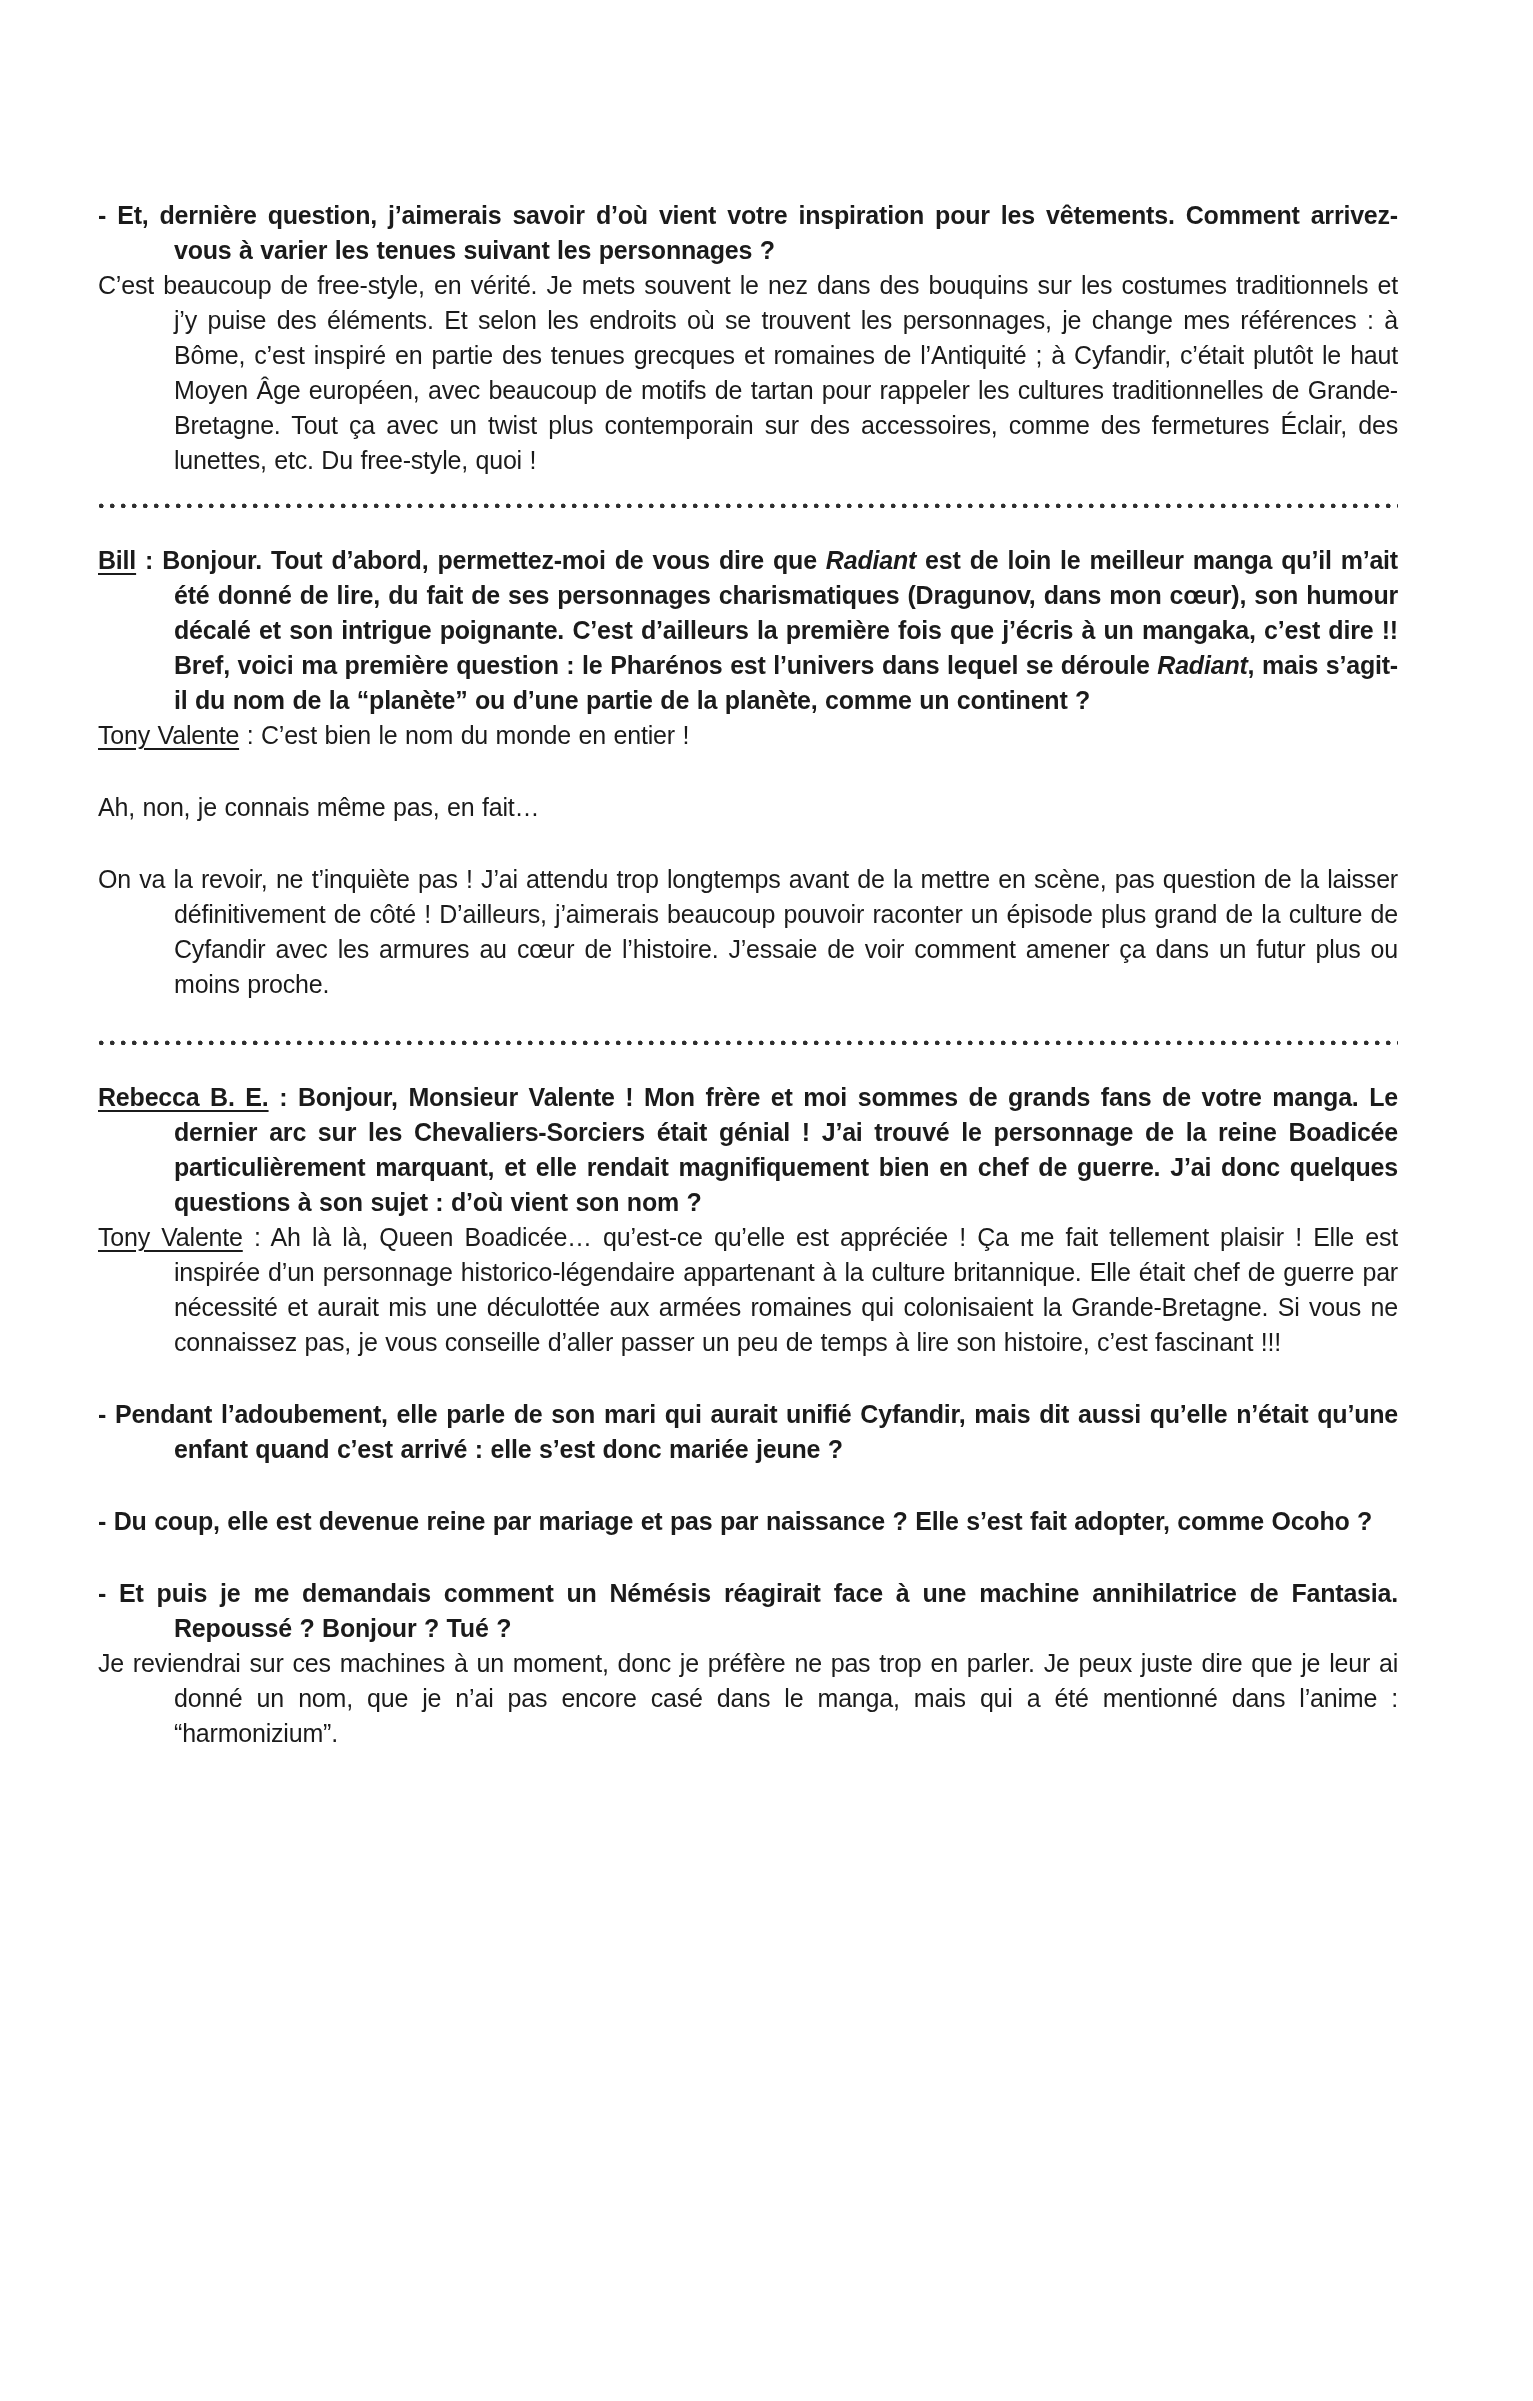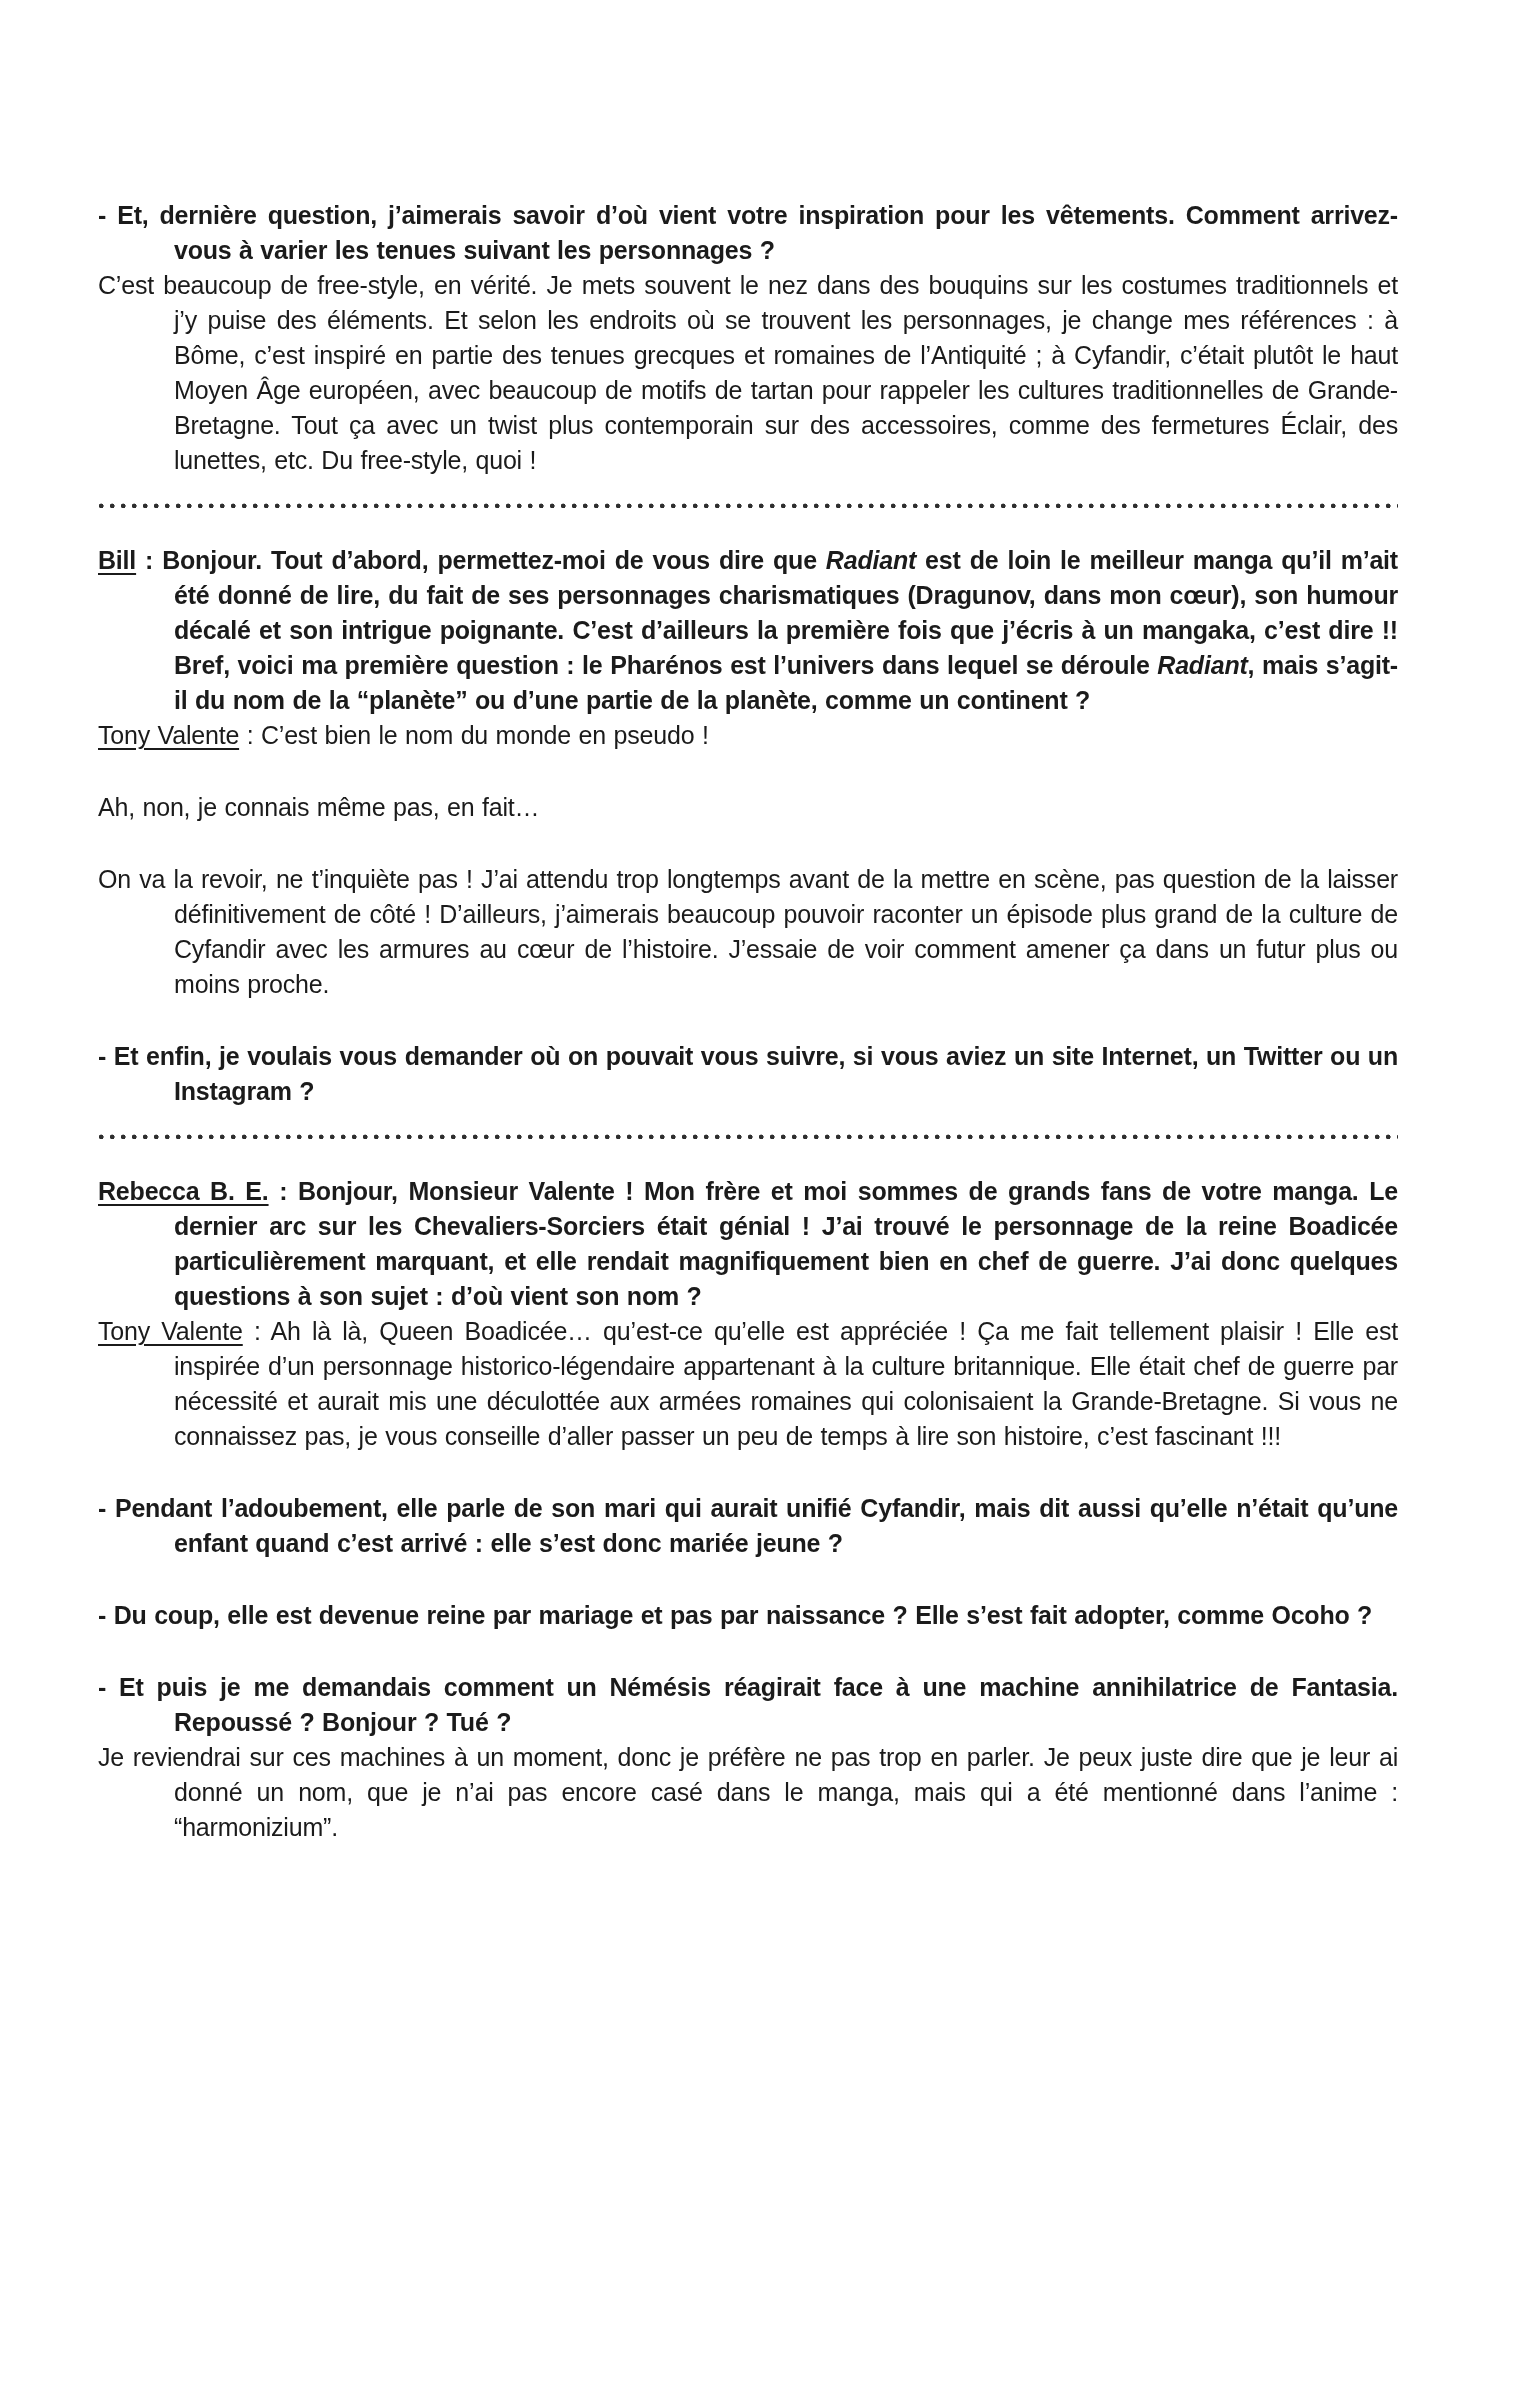--- a/index.html
+++ b/index.html
@@ -46,30 +46,29 @@
 
 <div class="page">
   <div class="doc-body">
       <div class="group">
         <p class="question"><span>- Et, dernière question, j’aimerais savoir d’où vient votre inspiration pour les vêtements. Comment arrivez-vous à varier les tenues suivant les personnages ?</span></p>
         <p class="answer"><span>C’est beaucoup de free-style, en vérité. Je mets souvent le nez dans des bouquins sur les costumes traditionnels et j’y puise des éléments. Et selon les endroits où se trouvent les personnages, je change mes références : à Bôme, c’est inspiré en partie des tenues grecques et romaines de l’Antiquité ; à Cyfandir, c’était plutôt le haut Moyen Âge européen, avec beaucoup de motifs de tartan pour rappeler les cultures traditionnelles de Grande-Bretagne. Tout ça avec un twist plus contemporain sur des accessoires, comme des fermetures Éclair, des lunettes, etc. Du free-style, quoi !</span></p>
       </div>
       <div class="dots"></div>
       <div class="group">
         <p class="dialogue-bold"><span class="u">Bill</span><span> : Bonjour. Tout d’abord, permettez-moi de vous dire que </span><span class="i">Radiant</span><span> est de loin le meilleur manga qu’il m’ait été donné de lire, du fait de ses personnages charismatiques (Dragunov, dans mon cœur), son humour décalé et son intrigue poignante. C’est d’ailleurs la première fois que j’écris à un mangaka, c’est dire !! Bref, voici ma première question : le Pharénos est l’univers dans lequel se déroule </span><span class="i">Radiant</span><span>, mais s’agit-il du nom de la “planète” ou d’une partie de la planète, comme un continent ?</span></p>
-        <p class="dialogue"><span class="u">Tony Valente</span><span> : C’est bien le nom du monde en pseudo !</span></p>
+        <p class="dialogue"><span class="u">Tony Valente</span><span> : C’est bien le nom du monde en entier !</span></p>
       </div>
       <div class="group">
         <p class="answer"><span>Ah, non, je connais même pas, en fait…</span></p>
       </div>
       <div class="group">
         <p class="answer"><span>On va la revoir, ne t’inquiète pas ! J’ai attendu trop longtemps avant de la mettre en scène, pas question de la laisser définitivement de côté ! D’ailleurs, j’aimerais beaucoup pouvoir raconter un épisode plus grand de la culture de Cyfandir avec les armures au cœur de l’histoire. J’essaie de voir comment amener ça dans un futur plus ou moins proche.</span></p>
       </div>
       <div class="group">
-        <p class="question"><span>- Et enfin, je voulais vous demander où on pouvait vous suivre, si vous aviez un site Internet, un Twitter ou un Instagram ?</span></p>
       </div>
       <div class="dots"></div>
       <div class="group">
         <p class="dialogue-bold"><span class="u">Rebecca B. E.</span><span> : Bonjour, Monsieur Valente ! Mon frère et moi sommes de grands fans de votre manga. Le dernier arc sur les Chevaliers-Sorciers était génial ! J’ai trouvé le personnage de la reine Boadicée particulièrement marquant, et elle rendait magnifiquement bien en chef de guerre. J’ai donc quelques questions à son sujet : d’où vient son nom ?</span></p>
         <p class="dialogue"><span class="u">Tony Valente</span><span> : Ah là là, Queen Boadicée… qu’est-ce qu’elle est appréciée ! Ça me fait tellement plaisir ! Elle est inspirée d’un personnage historico-légendaire appartenant à la culture britannique. Elle était chef de guerre par nécessité et aurait mis une déculottée aux armées romaines qui colonisaient la Grande-Bretagne. Si vous ne connaissez pas, je vous conseille d’aller passer un peu de temps à lire son histoire, c’est fascinant !!!</span></p>
       </div>
       <div class="group">
         <p class="question"><span>- Pendant l’adoubement, elle parle de son mari qui aurait unifié Cyfandir, mais dit aussi qu’elle n’était qu’une enfant quand c’est arrivé : elle s’est donc mariée jeune ?</span></p>
       </div>
       <div class="group">

